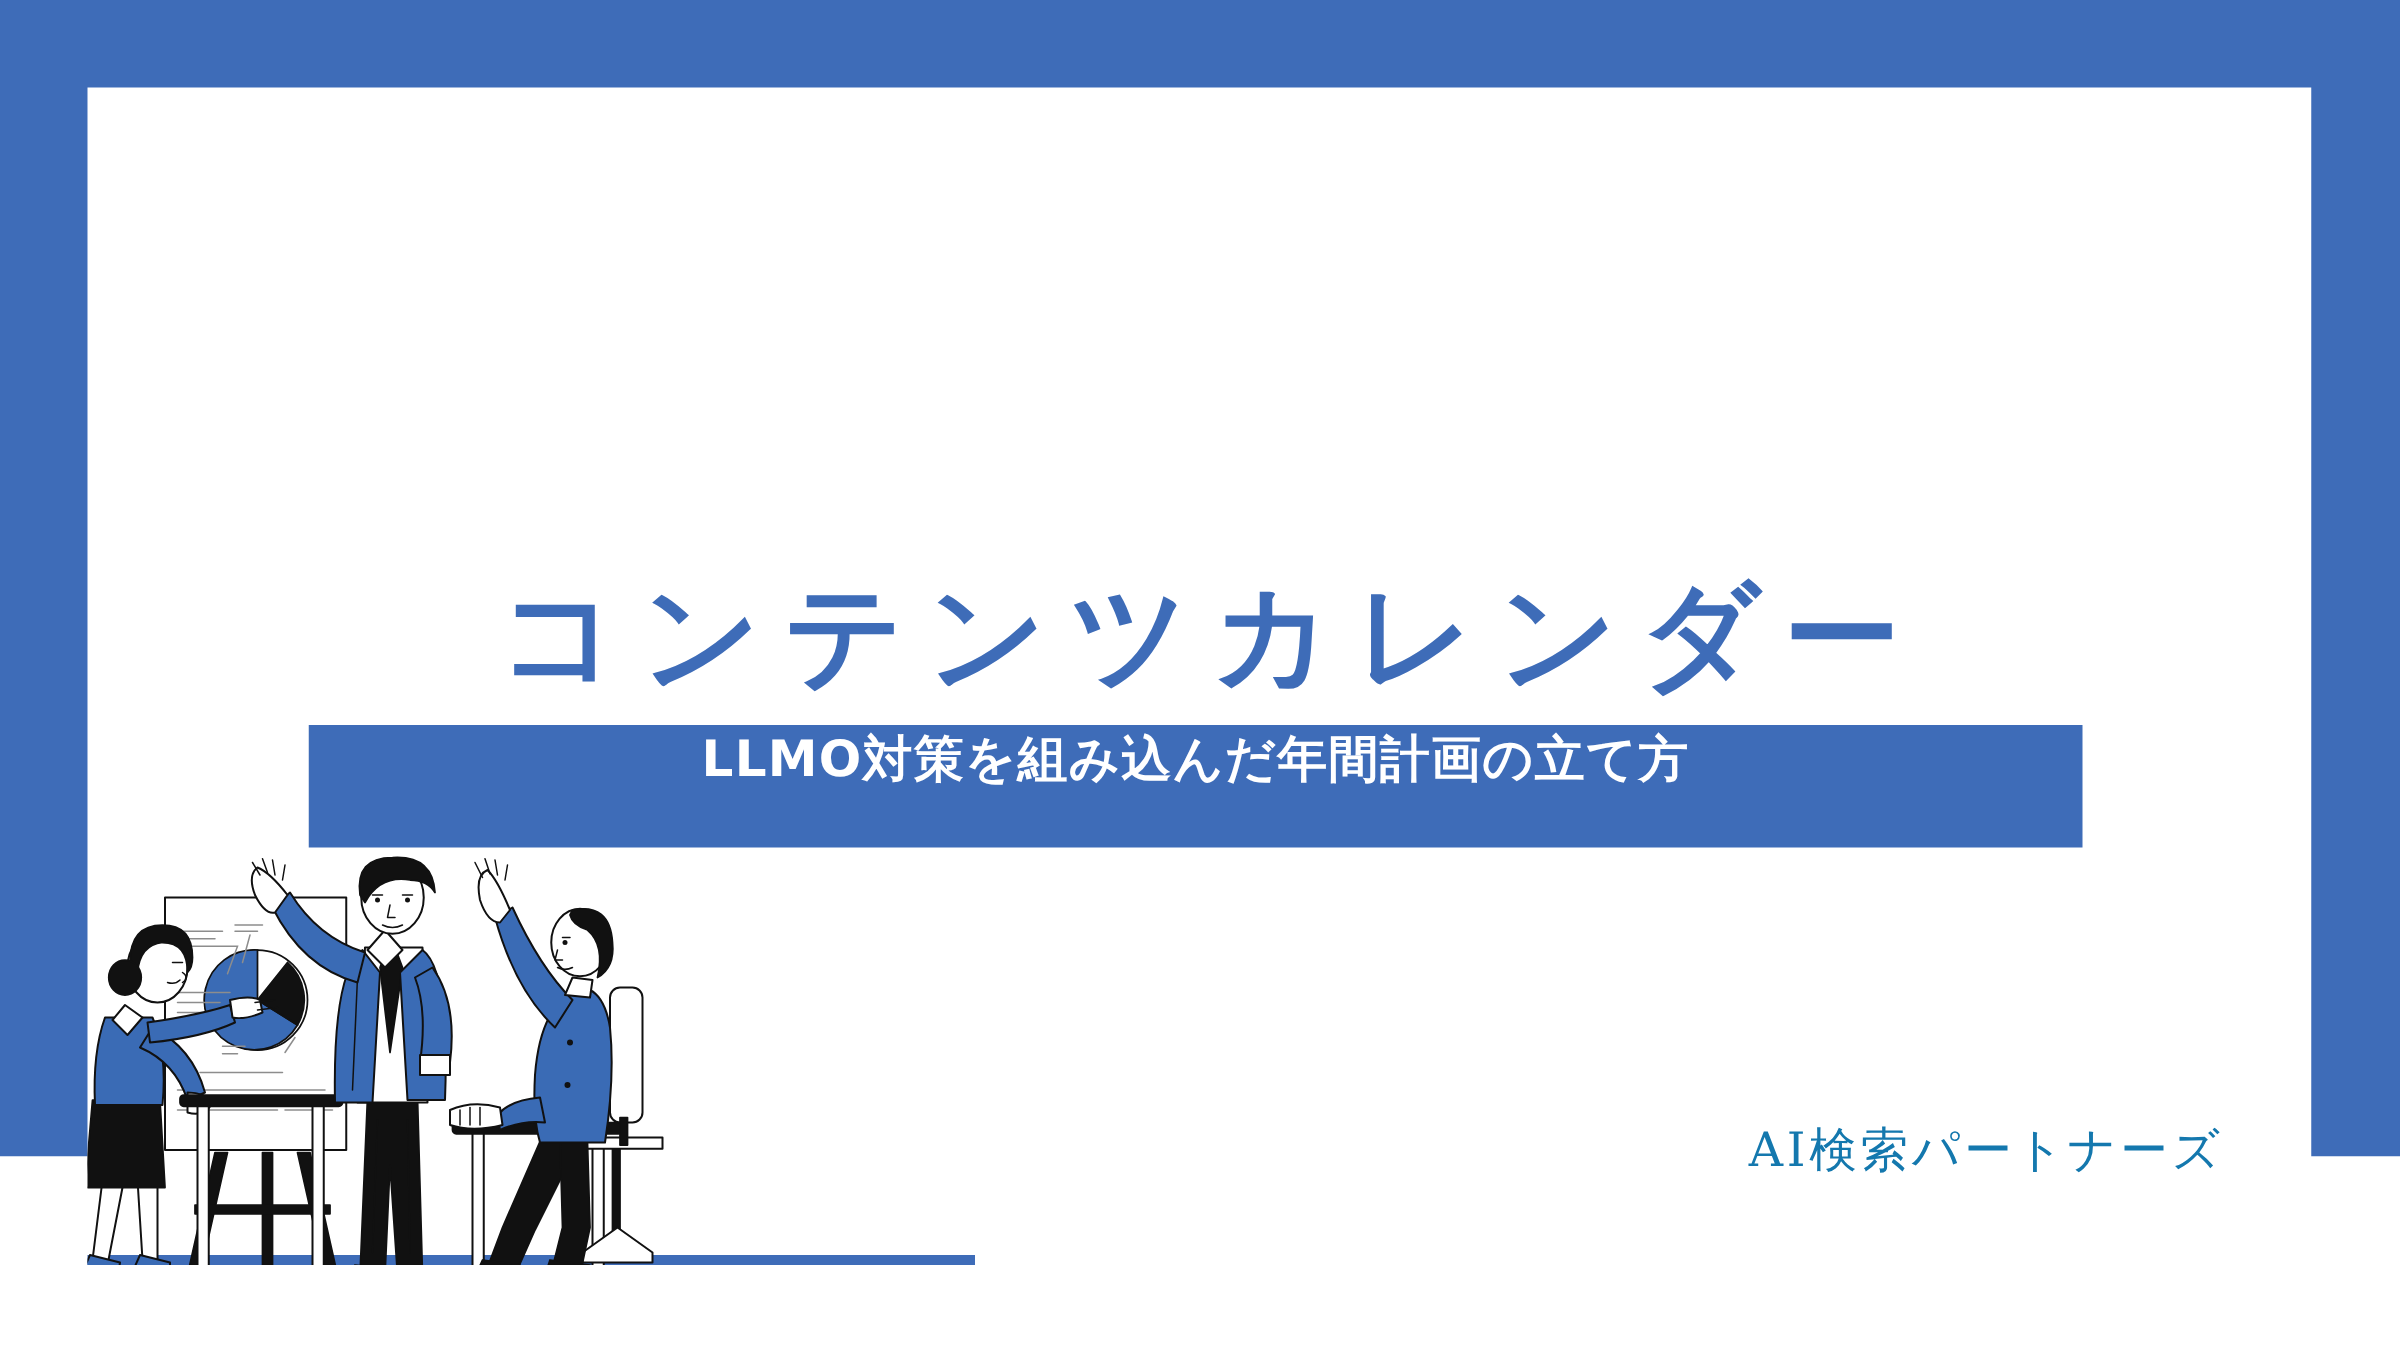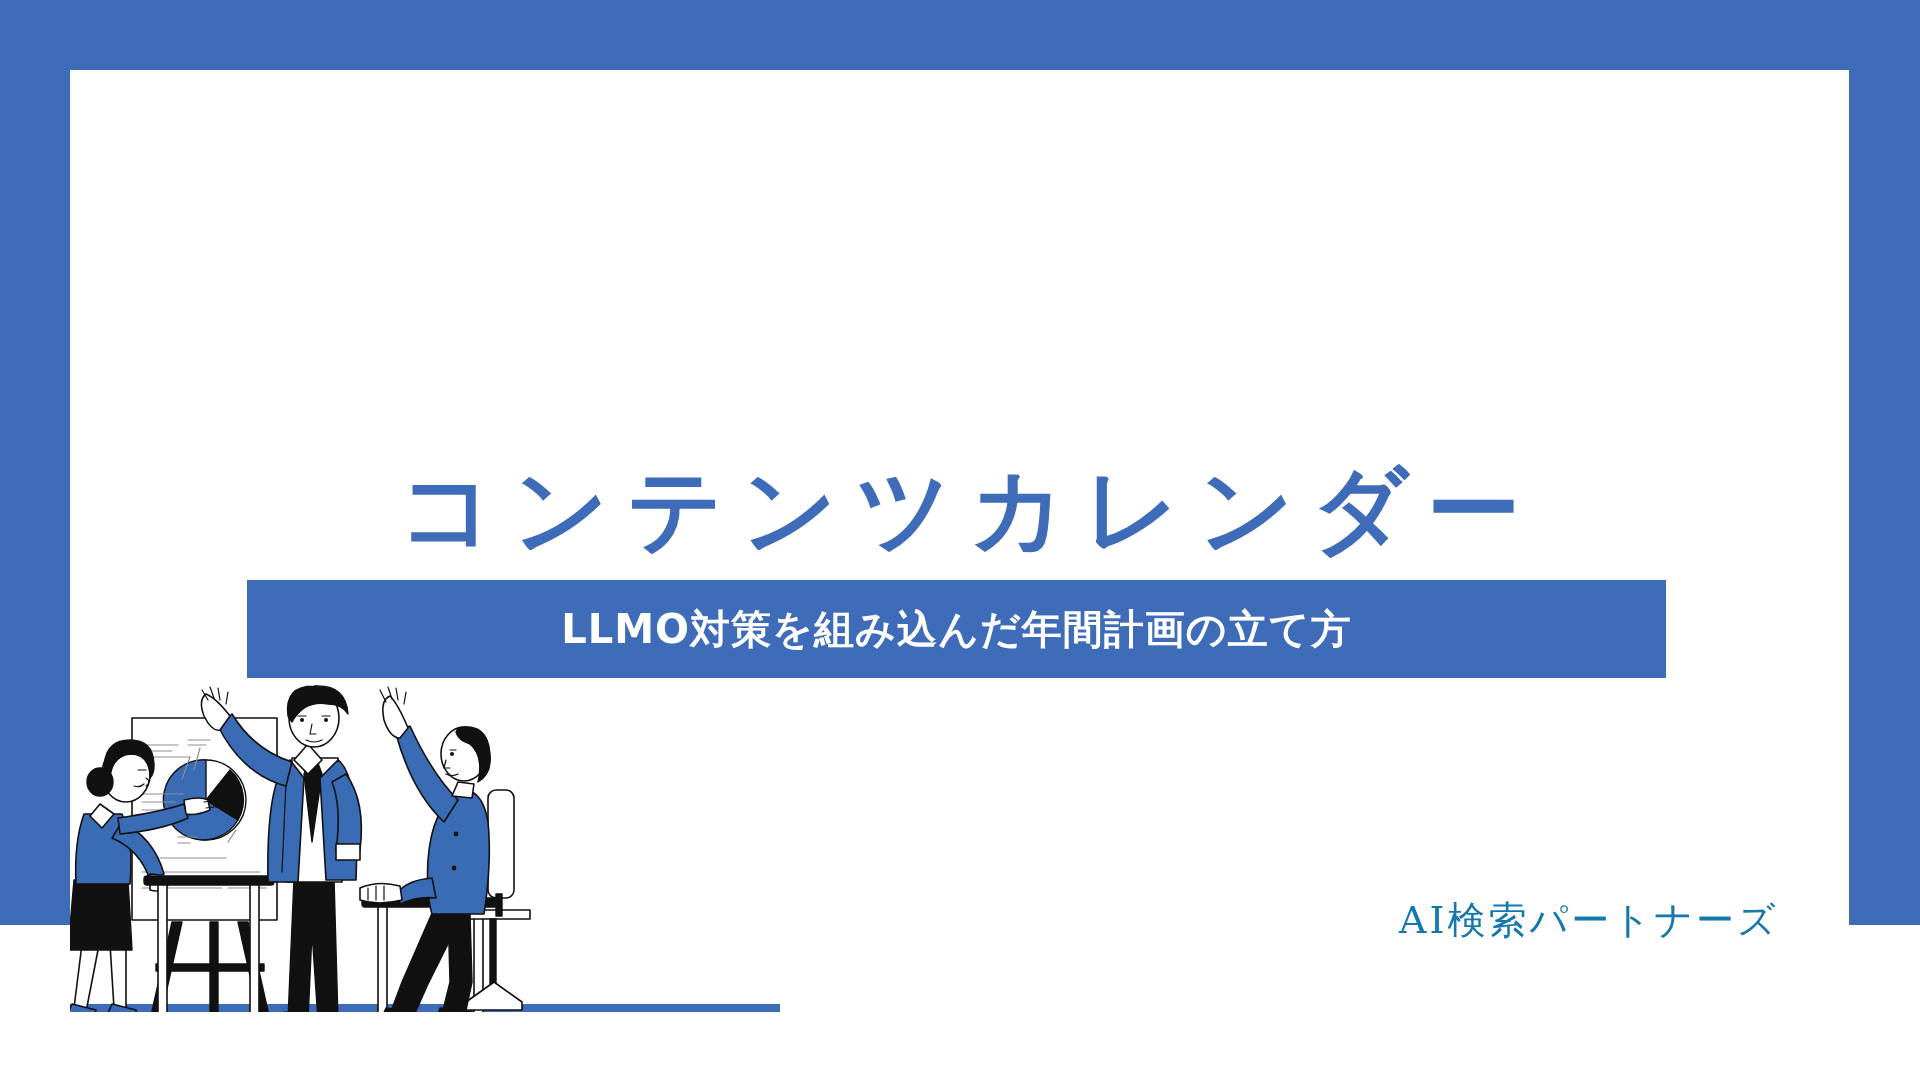--- a/index.html
+++ b/index.html
@@ -53,21 +53,20 @@
 
   
   #subtitle-band {
     position: absolute;
     left: 177px;   
     top: 510px;    
     width: 1419px; 
     height: 98px;  
     background: #3E6CB8;
     display: flex;
-    align-items: center;
     justify-content: center;
   }
   #subtitle-text {
     color: #ffffff;
     font-family: "DejaVu Sans", "Liberation Sans", sans-serif;
     font-weight: bold;
     font-size: 40px;
     letter-spacing: 1px;
     white-space: nowrap;
   }

